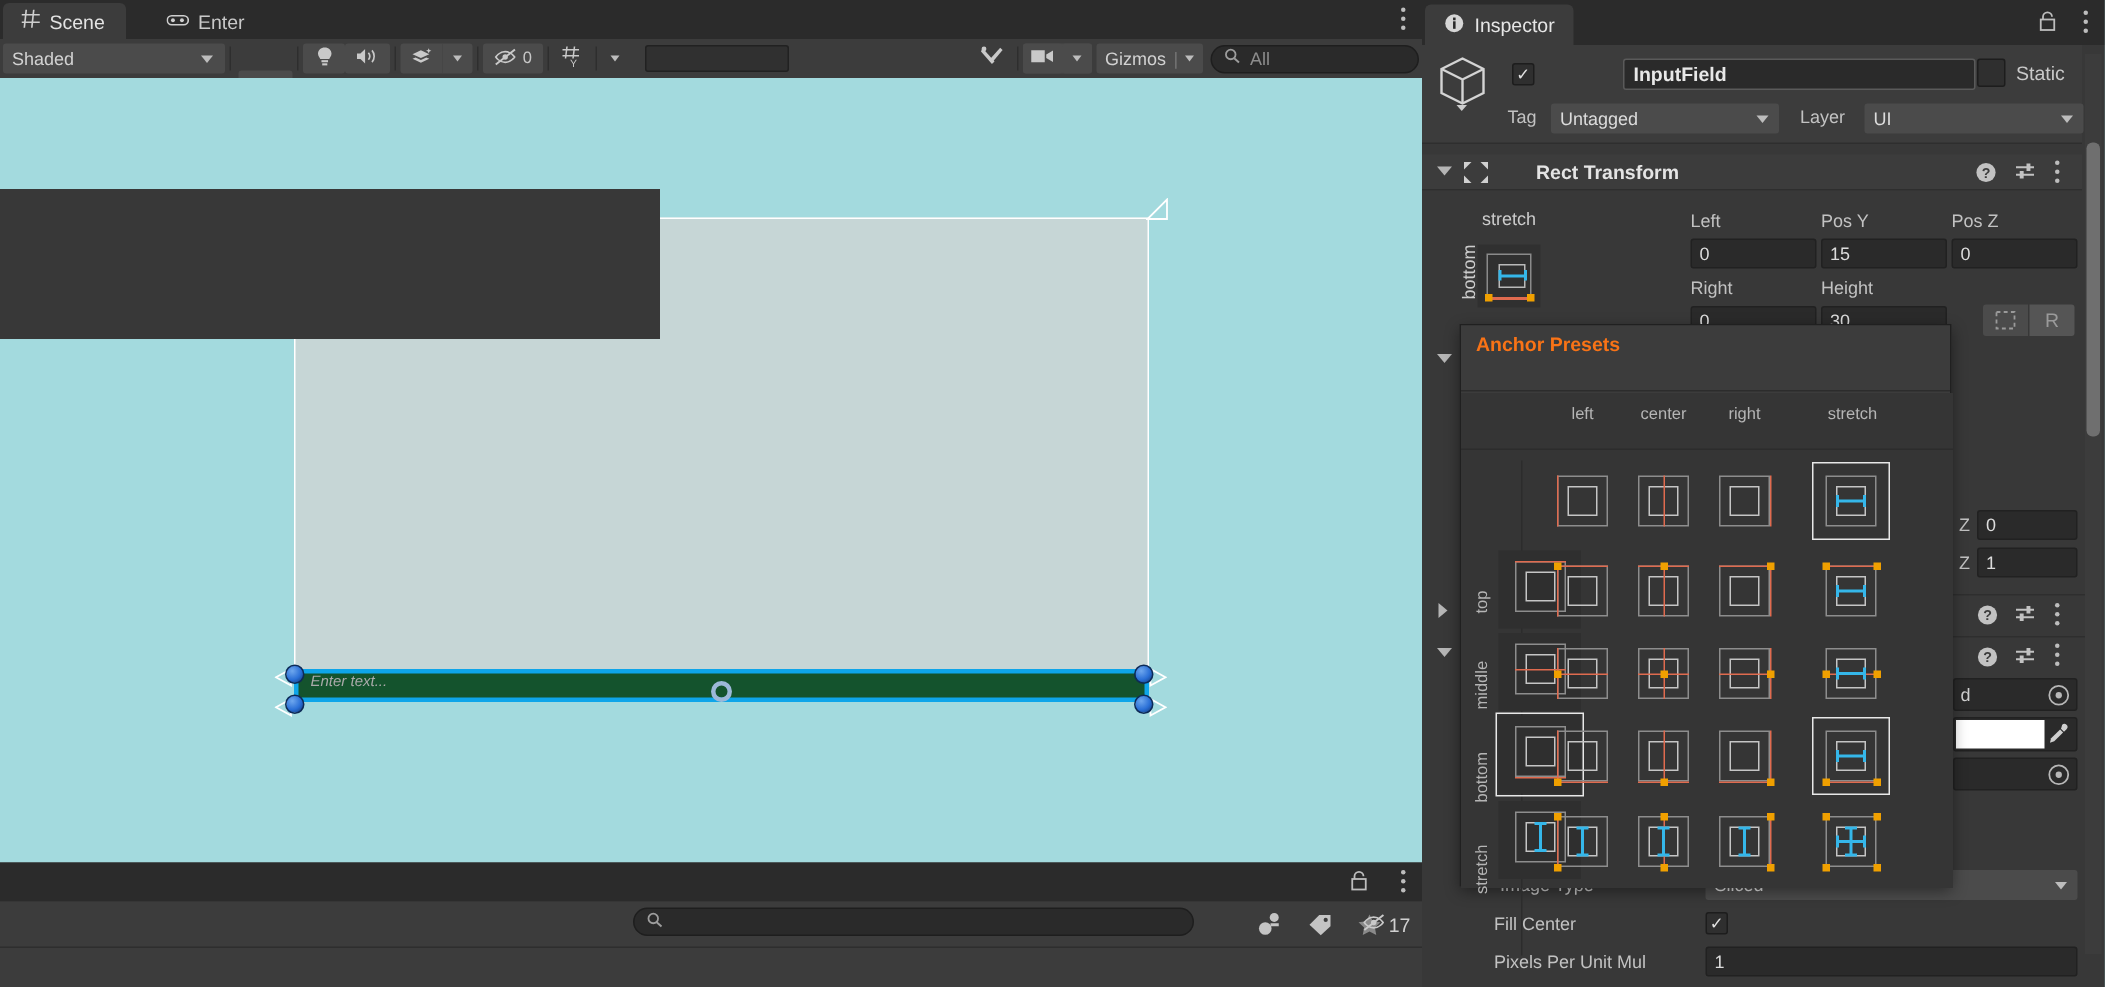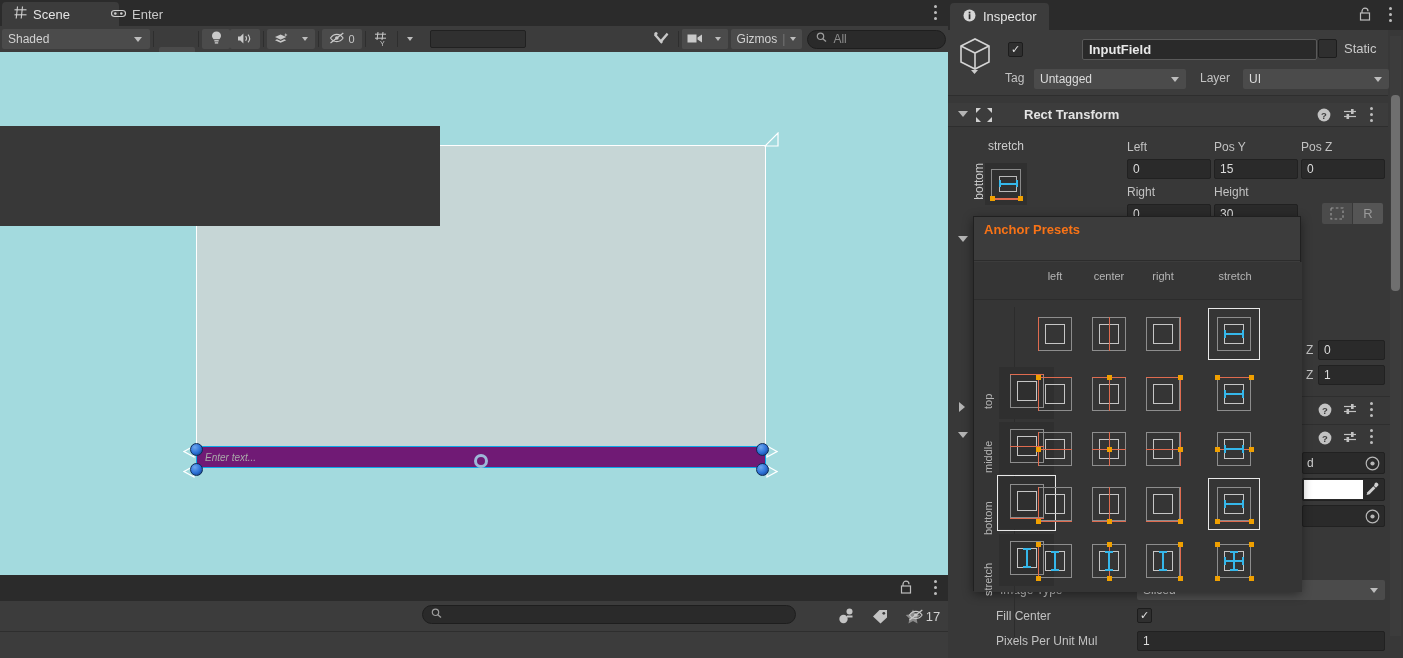--- a/index.html
+++ b/index.html
@@ -45,21 +45,21 @@
   .allsearch { flex:1; height:19px; background:#2a2a2a; border:1px solid #1e1e1e; border-radius:10px;
                display:flex; align-items:center; gap:6px; padding:0 8px; color:#8c8c8c; }
 
   #scene-view { position:absolute; left:0; top:52px; width:948px; height:523px; background:#a3dade; overflow:hidden; }
   #canvas-rect { position:absolute; left:196px; top:93px; width:570px; height:318px;
                  background:#c6d6d6; border:1px solid #ffffff; }
   .corner-arrow { position:absolute; width:14px; height:14px; }
   .corner-arrow svg { display:block; }
 
   #input-rect { position:absolute; left:196px; top:394px; width:570px; height:22px;
-                background:#701a75; border:1px solid #0ea5e9; display:flex; align-items:center; }
+                background:#14532d; border:3px solid #0ea5e9; display:flex; align-items:flex-start; }
   #input-rect .ph { font-size:10px; color:#aaaaaa; font-style:italic; padding-left:8px; }
   .pivot { position:absolute; left:474px; top:402px; width:14px; height:14px; border-radius:50%;
            border:3px solid #9db8d8; background:transparent; }
   .handle { position:absolute; width:13px; height:13px; border-radius:50%;
             background:radial-gradient(circle at 35% 30%, #6ea7ee 0%, #2a6fd6 55%, #11336e 100%);
             border:1px solid #0d2a57; }
   .tri { position:absolute; width:15px; height:15px; }
 
   .sbottom1 { position:absolute; left:0; top:575px; width:948px; height:26px; background:#2b2b2b; }
   .lock-ico { position:absolute; right:36px; top:5px; }
@@ -137,21 +137,21 @@
   .watermark { position:absolute; left:1143px; top:629px; font-size:15px; color:#d8d8d8; letter-spacing:-.1px; }
 </style>
 </head>
 <body>
 
 <div id="root">
 
   <div id="scene-panel">
 
     <div class="tabstrip">
-      <div class="tab active" style="left:2px;width:117px;">
+      <div class="tab active" style="left:2px;width:82px;">
         <span class="ti">
           <svg width="13" height="13" viewBox="0 0 13 13">
               <g stroke="#cfcfcf" stroke-width="1.1" fill="none">
             <line x1="3.5" y1="0.5" x2="2.2" y2="12.5"></line>
                 <line x1="8.5" y1="0.5" x2="7.2" y2="12.5"></line>
             <line x1="0.5" y1="3.8" x2="12.5" y2="3.8"></line>
                 <line x1="0.5" y1="8.8" x2="12.5" y2="8.8"></line>
               </g>
             </svg>
         </span>

